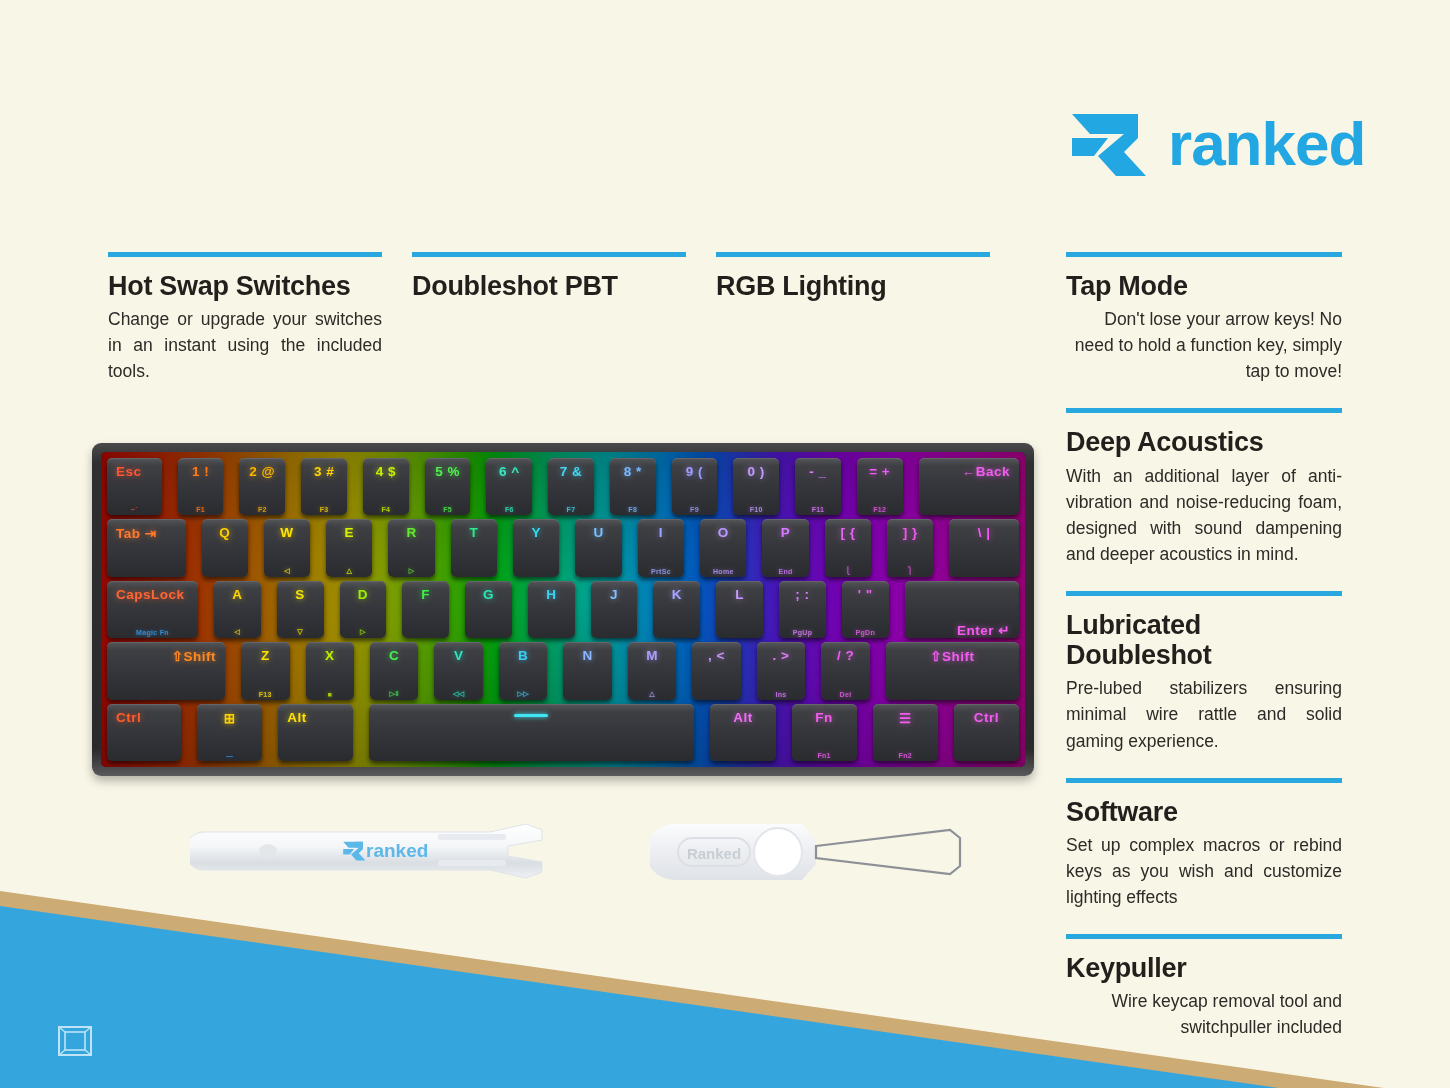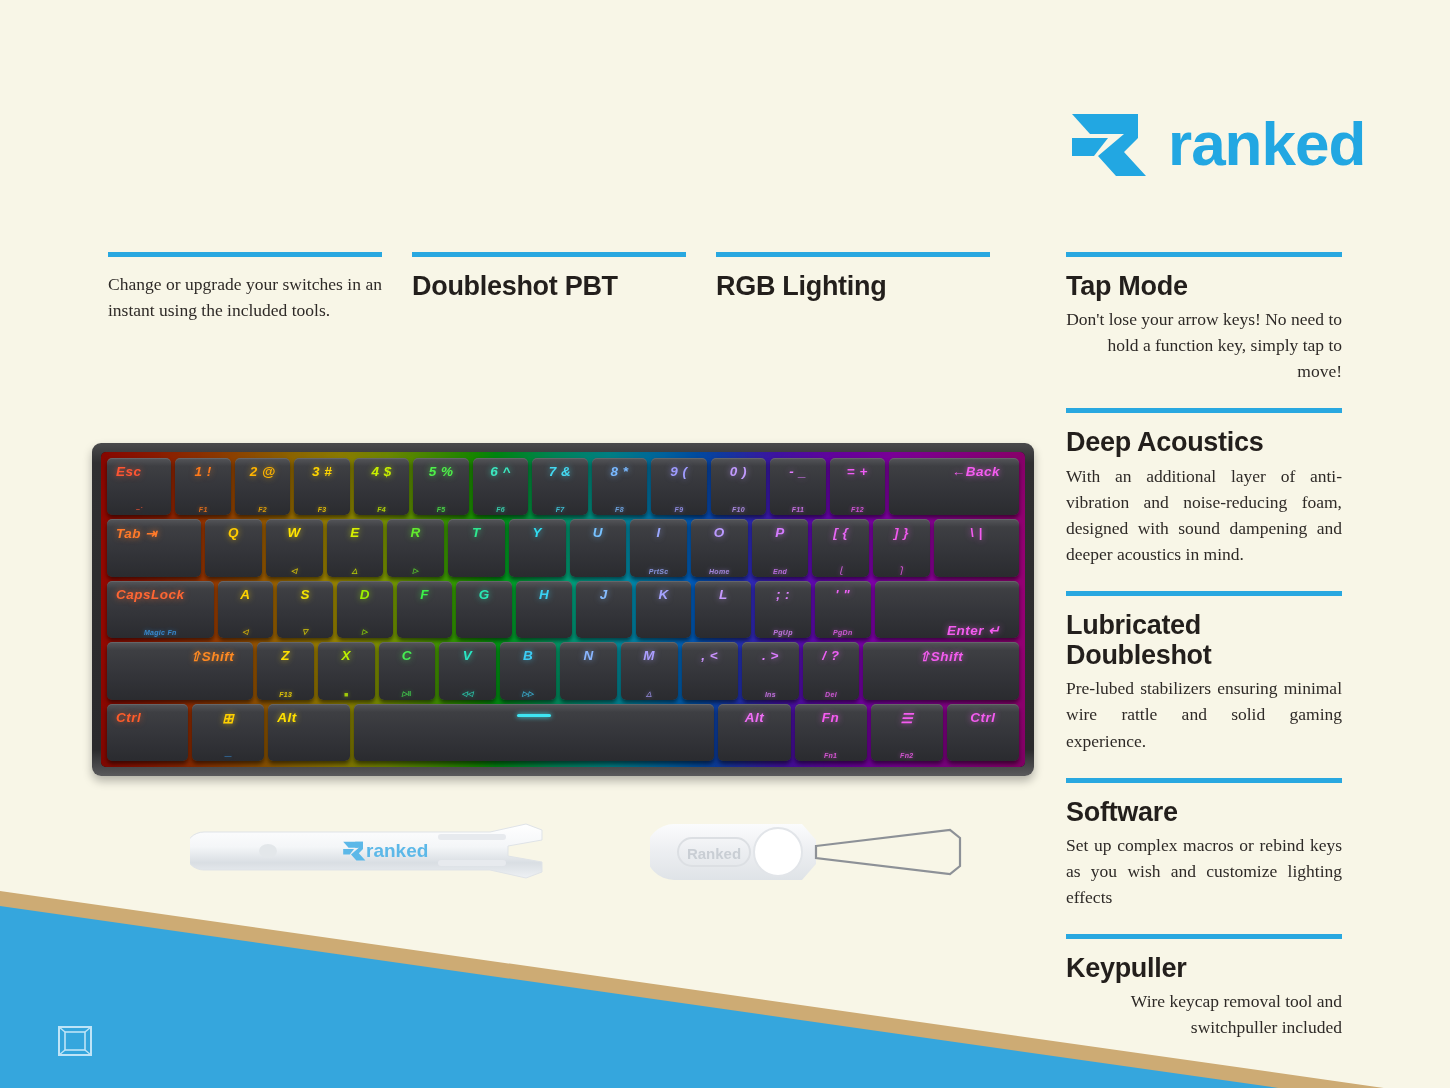--- a/index.html
+++ b/index.html
@@ -12,21 +12,21 @@
   .page { position: relative; width: 1450px; height: 1088px; background: #f8f6e7; }
 
   
   .logo { position: absolute; left: 1068px; top: 108px; display: flex; align-items: center; gap: 14px; }
   .logo-mark { width: 86px; height: 72px; }
   .logo-word { font-size: 62px; font-weight: 700; color: #22a7e2; letter-spacing: -1px; line-height: 1; }
 
   
   .rule { height: 5px; background: #29a8e0; margin-bottom: 14px; }
   .feat-title { font-size: 27px; font-weight: 700; color: #231f1c; line-height: 1.12; margin-bottom: 5px; letter-spacing: -0.3px; }
-  .feat-body { font-size: 17.5px; color: #2e2a27; line-height: 1.49; text-align: justify; font-family: Liberation Serif, serif; }
+  .feat-body { font-size: 17.5px; color: #2e2a27; line-height: 1.49; text-align: justify; }
   .feat-body.left { text-align: right; }
 
   
   .top-feats { position: absolute; left: 108px; top: 252px; width: 912px; display: flex; gap: 30px; }
   .top-feats .col { width: 274px; }
 
   
   .side { position: absolute; left: 1066px; top: 252px; width: 276px; }
   .side .block { margin-bottom: 24px; }
   .side .block:last-child { margin-bottom: 0; }
@@ -53,40 +53,40 @@
       #ffc400 21%, #fbe400 26%, #caf000 31%, #76e800 37%,
       #1fe03c 43%, #00dd9a 49%, #00d7dd 55%, #00a8ff 61%,
       #2a6bff 67%, #6a2bff 73%, #a313ff 79%, #d200ff 86%, #ff00c8 100%);
     filter: saturate(1.25) brightness(1.05);
   }
   .kb-glow::after {
     content:""; position:absolute; inset:0;
     background: radial-gradient(120% 150% at 50% 45%, rgba(0,0,0,.32) 0%, rgba(0,0,0,.62) 60%, rgba(0,0,0,.78) 100%);
   }
   .kb-rows { position: absolute; left: 6px; top: 6px; right: 6px; bottom: 6px; display: flex; flex-direction: column; gap: 4px; }
-  .kb-row { display: flex; gap: 4px; flex: 1; font-style: italic; }
+  .kb-row { display: flex; gap: 16px; flex: 1; }
   .key {
     position: relative;
     background: linear-gradient(180deg,#55565a 0%,#3e3f43 14%,#34353a 55%,#2a2b2f 100%);
     border-radius: 5px;
     box-shadow: inset 0 1px 0 rgba(255,255,255,.10), 0 3px 4px rgba(0,0,0,.55);
     display: flex; align-items: flex-start; justify-content: center;
     padding-top: 6px;
     font-size: 13.5px; font-weight: 700;
     letter-spacing: .5px;
     white-space: nowrap;
   }
   .key .sub {
     position: absolute; bottom: 2px; left: 0; right: 0;
     text-align: center;
     font-size: 7px; font-weight: 700; letter-spacing: .3px;
     opacity: .82;
   }
   .key.lbl-left { justify-content: flex-start; padding-left: 9px; }
-  .key.lbl-right { justify-content: flex-end; padding-right: 19px; }
+  .key.lbl-right { justify-content: flex-end; padding-right: 9px; }
   .key.spacebar { justify-content: center; align-items: flex-start; padding-top: 10px; }
   .spacebar-dash { width: 34px; height: 3px; background: #3fe5f2; border-radius: 2px; box-shadow: 0 0 5px #3fe5f2; }
 
   
   .acc-switchpuller { position: absolute; left: 190px; top: 816px; width: 378px; height: 70px; }
   .acc-keypuller { position: absolute; left: 650px; top: 818px; width: 330px; height: 68px; }
 
   
   .banner { position: absolute; left: 0; bottom: 0; width: 1450px; height: 200px; overflow: hidden; }
   .banner-tan {
@@ -113,20 +113,21 @@
       <path d="M4 6 H70 L52 26 H22 Z" fill="#22a7e2"></path>
       <path d="M4 30 H40 L26 48 H4 Z" fill="#22a7e2"></path>
       <path d="M44 6 L70 6 L70 30 L56 44 L78 68 L48 68 L30 48 L56 26 L44 26 Z" fill="#22a7e2"></path>
     </svg>
     <div class="logo-word">ranked</div>
   </div>
 
   <div class="top-feats">
     <div class="col">
       <div class="rule"></div>
+      <div class="feat-title">Hot Swap Switches</div>
       <div class="feat-body">Change or upgrade your switches in an instant using the included tools.</div>
     </div>
     <div class="col">
       <div class="rule"></div>
       <div class="feat-title">Doubleshot PBT</div>
     </div>
     <div class="col">
       <div class="rule"></div>
       <div class="feat-title">RGB Lighting</div>
     </div>

